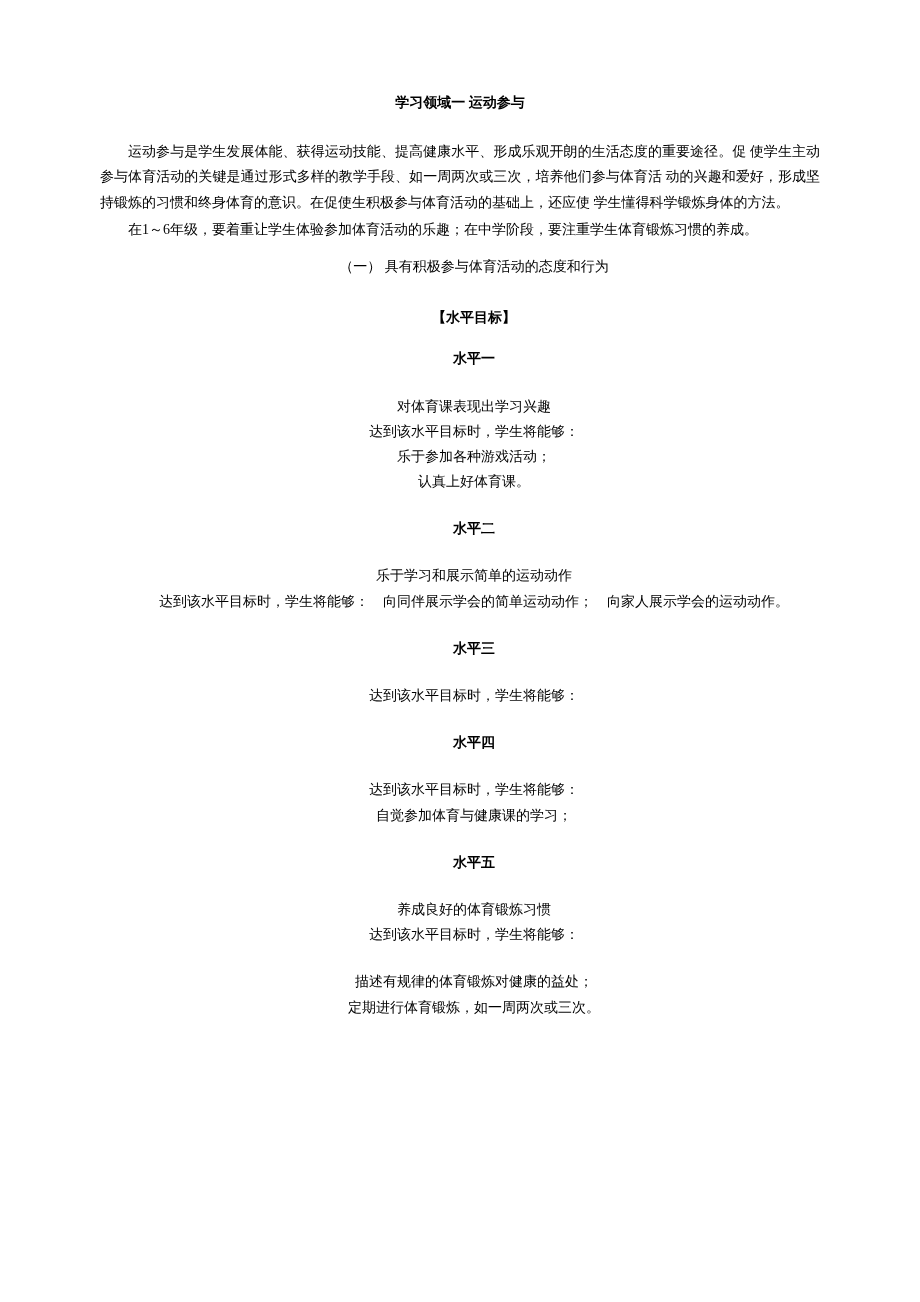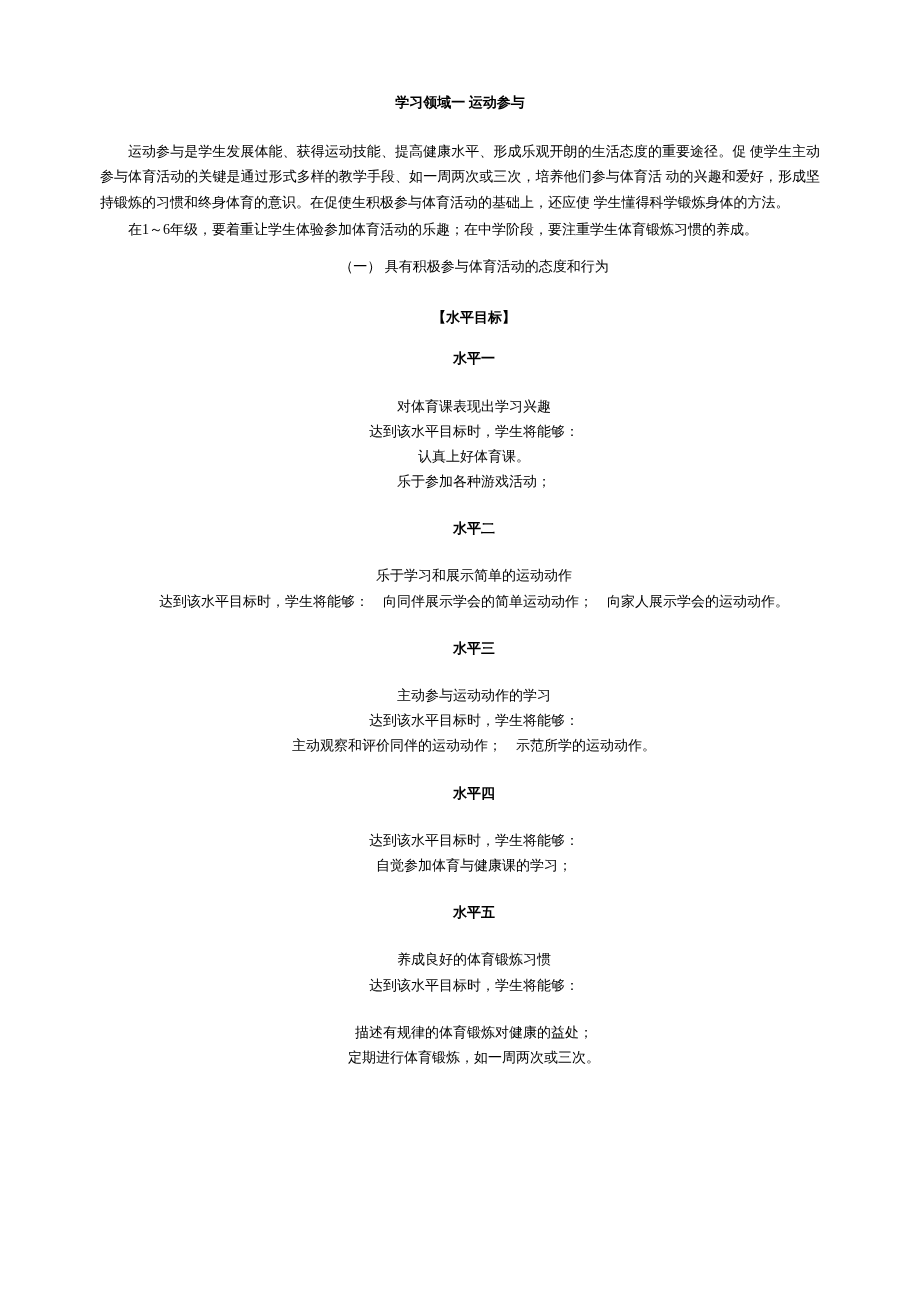--- a/index.html
+++ b/index.html
@@ -65,35 +65,33 @@
 <div class="intro-para2">在1～6年级，要着重让学生体验参加体育活动的乐趣；在中学阶段，要注重学生体育锻炼习惯的养成。</div>
 
 <div class="section-title">（一） 具有积极参与体育活动的态度和行为</div>
 
 <div class="goals-title">【水平目标】</div>
 
 <div class="level-title">水平一</div>
 <div class="content-block">
   <div class="content-line">对体育课表现出学习兴趣</div>
   <div class="content-line">达到该水平目标时，学生将能够：</div>
+  <div class="content-line">乐于参加各种游戏活动；</div>
   <div class="content-line">认真上好体育课。</div>
-  <div class="content-line">乐于参加各种游戏活动；</div>
 </div>
 
 <div class="level-title">水平二</div>
 <div class="content-block">
   <div class="content-line">乐于学习和展示简单的运动动作</div>
   <div class="content-merged">达到该水平目标时，学生将能够：　向同伴展示学会的简单运动动作；　向家人展示学会的运动动作。</div>
 </div>
 
 <div class="level-title">水平三</div>
 <div class="content-block">
-  <div class="content-line">主动参与运动动作的学习</div>
   <div class="content-line">达到该水平目标时，学生将能够：</div>
-  <div class="content-merged">主动观察和评价同伴的运动动作；　示范所学的运动动作。</div>
 </div>
 
 <div class="level-title">水平四</div>
 <div class="content-block">
   <div class="content-line">达到该水平目标时，学生将能够：</div>
   <div class="content-line">自觉参加体育与健康课的学习；</div>
 </div>
 
 <div class="level-title">水平五</div>
 <div class="content-block">

